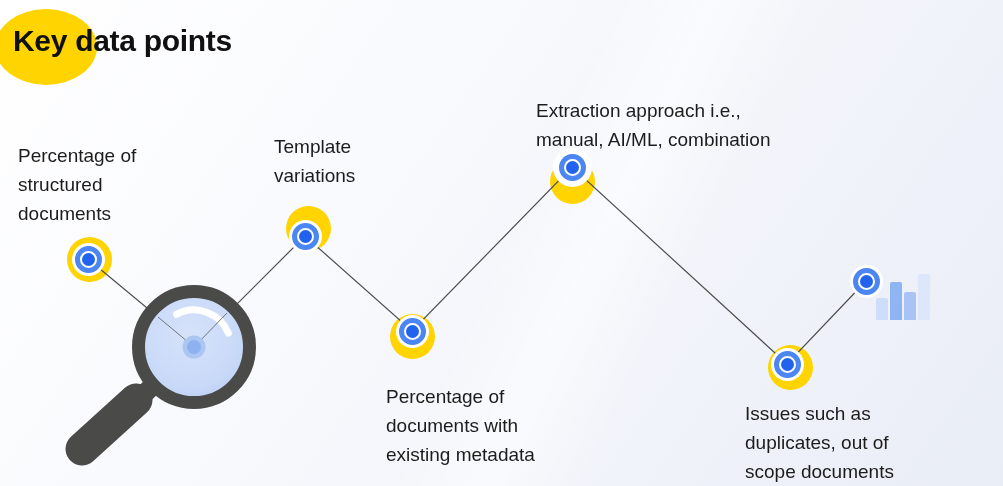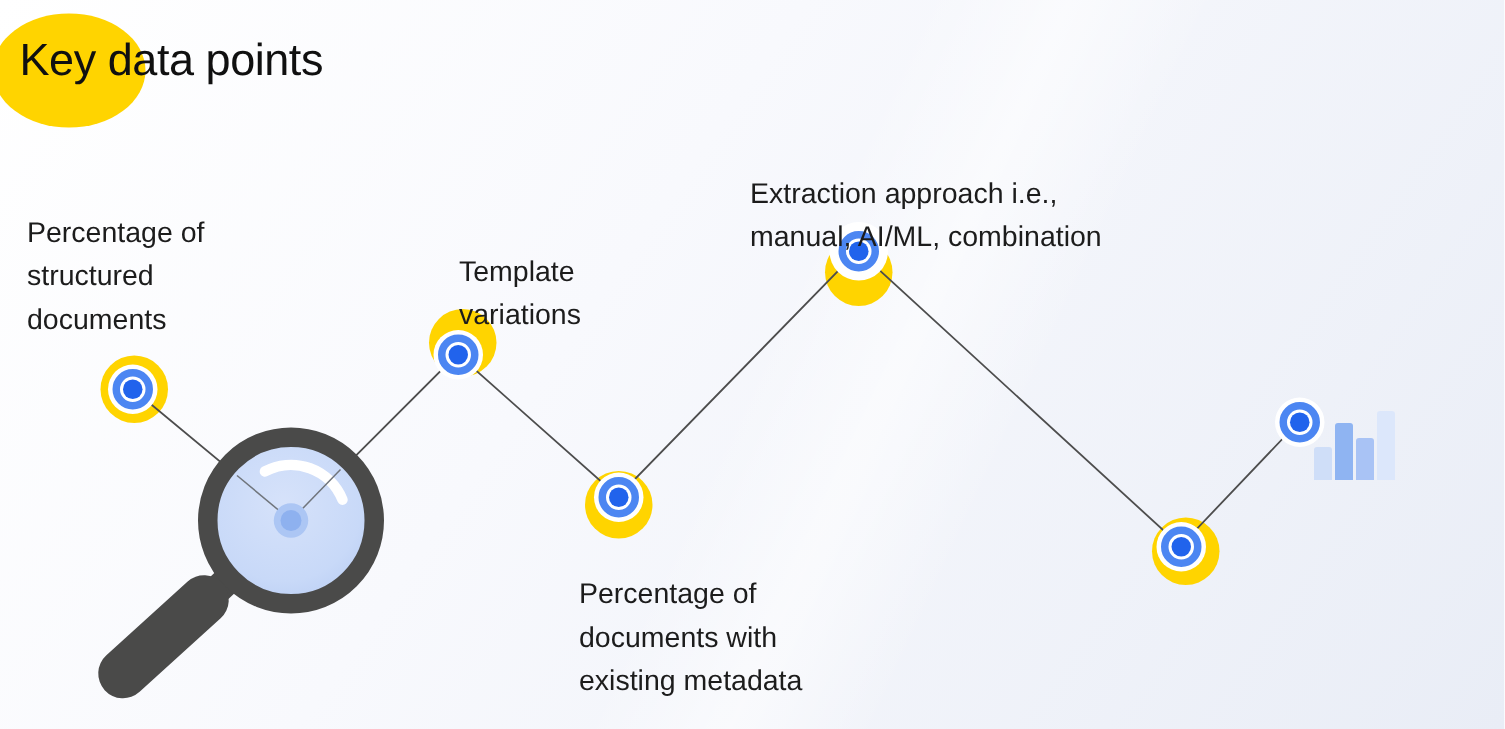--- a/index.html
+++ b/index.html
@@ -12,21 +12,21 @@
       linear-gradient(115deg, rgba(255,255,255,0) 50%, rgba(255,255,255,.55) 58%, rgba(255,255,255,0) 66%),
       linear-gradient(125deg, #ffffff 0%, #f8f9fd 40%, #e9edf6 100%);
   }
   .title-circle{
     position:absolute; left:-5px; top:9px;
     width:102px; height:76px; border-radius:50%;
     z-index:1;
   }
   .slide-title{
     position:absolute; left:13px; top:24px; margin:0;
-    font-size:30px; font-weight:400; letter-spacing:-.3px;
+    font-size:30px; font-weight:700; letter-spacing:-.3px;
     color:#101010; z-index:2;
   }
   #diagram{position:absolute; inset:0;}
   .yellow-halo{
     position:absolute; width:45px; height:45px; border-radius:50%;
     z-index:3;
   }
   .svg-layer{position:absolute; inset:0; z-index:4;}
   .marker-dot{
     position:absolute; box-sizing:border-box;
@@ -82,36 +82,39 @@
       </svg>
       <div class="marker-dot" style="border: 5px solid rgb(76, 134, 242); box-shadow: rgb(255, 255, 255) 0px 0px 0px 3px; left: 74.5px; top: 245.5px;">
         <div class="marker-core" style="background: rgb(33, 99, 236);"></div>
       </div>
       <div class="point-label" style="left: 18px; top: 141px; color: rgb(28, 28, 28);">Percentage of
 structured
 documents</div>
       <div class="marker-dot" style="border: 5px solid rgb(76, 134, 242); box-shadow: rgb(255, 255, 255) 0px 0px 0px 3px; left: 291.5px; top: 222.5px;">
         <div class="marker-core" style="background: rgb(33, 99, 236);"></div>
       </div>
-      <div class="point-label" style="left: 274px; top: 167px; color: rgb(28, 28, 28); margin-left: 32px;">Template
+      <div class="point-label" style="left: 274px; top: 132px; color: rgb(28, 28, 28);">Template
 variations</div>
       <div class="marker-dot" style="border: 5px solid rgb(76, 134, 242); box-shadow: rgb(255, 255, 255) 0px 0px 0px 3px; left: 398.5px; top: 317.5px;">
         <div class="marker-core" style="background: rgb(33, 99, 236);"></div>
       </div>
       <div class="point-label" style="left: 386px; top: 382px; color: rgb(28, 28, 28);">Percentage of
 documents with
 existing metadata</div>
       <div class="marker-dot" style="border: 5px solid rgb(76, 134, 242); box-shadow: rgb(255, 255, 255) 0px 0px 0px 6px; left: 558.5px; top: 153.5px;">
         <div class="marker-core" style="background: rgb(33, 99, 236);"></div>
       </div>
-      <div class="point-label" style="left: 500px; top: 96px; color: rgb(28, 28, 28); margin-top: 19px;">Extraction approach i.e.,
+      <div class="point-label" style="left: 536px; top: 96px; color: rgb(28, 28, 28);">Extraction approach i.e.,
 manual, AI/ML, combination</div>
       <div class="marker-dot" style="border: 5px solid rgb(76, 134, 242); box-shadow: rgb(255, 255, 255) 0px 0px 0px 3px; left: 773.5px; top: 350.5px;">
         <div class="marker-core" style="background: rgb(33, 99, 236);"></div>
       </div>
+      <div class="point-label" style="left: 745px; top: 399px; color: rgb(28, 28, 28);">Issues such as
+duplicates, out of
+scope documents</div>
       <div class="marker-dot" style="border: 5px solid rgb(76, 134, 242); box-shadow: rgb(255, 255, 255) 0px 0px 0px 3px; left: 852.5px; top: 267.5px;">
         <div class="marker-core" style="background: rgb(33, 99, 236);"></div>
       </div>
       <div class="bar-icon" style="left: 876px; top: 274px; height: 46px; gap: 2px;">
         <div class="bar" style="width: 12px; height: 22px; background: rgb(207, 222, 248);"></div>
         <div class="bar" style="width: 12px; height: 38px; background: rgb(143, 180, 242);"></div>
         <div class="bar" style="width: 12px; height: 28px; background: rgb(169, 195, 245);"></div>
         <div class="bar" style="width: 12px; height: 46px; background: rgb(220, 231, 251);"></div>
       </div>
     </div>

